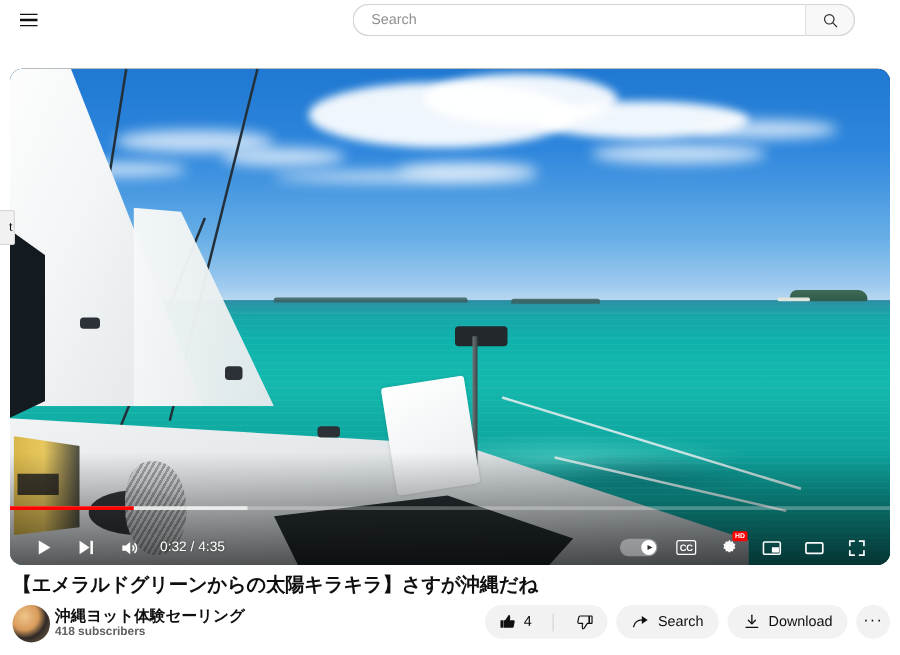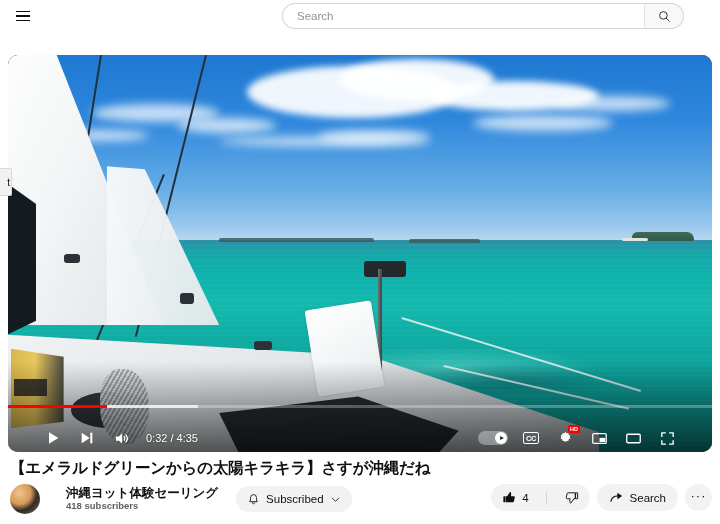--- a/index.html
+++ b/index.html
@@ -226,21 +226,21 @@
     position: absolute; left: 0; top: 0; height: 100%;
     width: 27%; background: rgba(255,255,255,0.72);
   }
   .prog-played {
     position: absolute; left: 0; top: 0; height: 100%;
     width: 14%; background: #ff0000;
   }
   .controls {
     position: absolute; left: 0; right: 0; bottom: 0; height: 28px;
     display: flex; align-items: center;
-    padding: 0 28px;
+    padding: 0 10px;
   }
   .cbtn {
     width: 34px; height: 34px;
     display: flex; align-items: center; justify-content: center;
     cursor: pointer; flex: none;
   }
   .time {
     color: #fff; font-size: 11px; margin-left: 8px;
     text-shadow: 0 0 2px rgba(0,0,0,.5); white-space: nowrap;
   }
@@ -298,21 +298,21 @@
   .meta-row {
     position: absolute; left: 10px; top: 484px;
     display: flex; align-items: center;
   }
   .avatar {
     width: 30px; height: 30px; border-radius: 50%;
     background:
       radial-gradient(circle at 32% 30%, #f0c58a 0%, #d79a5a 38%, #2f2a28 60%, #8a6a4a 100%);
     flex: none; cursor: pointer;
   }
-  .ch-text { margin-left: 26px; line-height: 1.15; }
+  .ch-text { margin-left: 4px; line-height: 1.15; }
   .ch-name { font-size: 12.5px; font-weight: bold; color: #0f0f0f; cursor: pointer; }
   .ch-subs { font-size: 9.5px; color: #606060; margin-top: 1px; font-weight: bold; }
   .sub-btn {
     margin-left: 18px; height: 26px;
     background: #f2f2f2; border-radius: 13px;
     display: flex; align-items: center; gap: 6px;
     padding: 0 11px; cursor: pointer;
     font-size: 11.5px; color: #0f0f0f;
   }
 
@@ -497,30 +497,20 @@
 <div class="clip-chip">t</div>
 
 <div class="title">【エメラルドグリーンからの太陽キラキラ】さすが沖縄だね</div>
 
 <div class="meta-row">
   <div class="avatar"></div>
   <div class="ch-text">
     <div class="ch-name">沖縄ヨット体験セーリング</div>
     <div class="ch-subs">418 subscribers</div>
   </div>
-  <div class="sub-btn">
-    <svg width="13" height="13" viewBox="0 0 24 24">
-      <path d="M12 3a5.5 5.5 0 0 0-5.5 5.5V13l-1.6 3h14.2l-1.6-3V8.5A5.5 5.5 0 0 0 12 3z" fill="none" stroke="#0f0f0f" stroke-width="1.6" stroke-linejoin="round"></path>
-      <path d="M10 18a2 2 0 0 0 4 0" fill="none" stroke="#0f0f0f" stroke-width="1.6" stroke-linecap="round"></path>
-    </svg>
-    <span>Subscribed</span>
-    <svg width="11" height="11" viewBox="0 0 24 24">
-      <path d="M5 9 L12 16 L19 9" fill="none" stroke="#0f0f0f" stroke-width="1.8" stroke-linecap="round"></path>
-    </svg>
-  </div>
 </div>
 
 <div class="actions">
 
   <div class="pill split">
     <div class="seg first">
       <svg width="15" height="15" viewBox="0 0 24 24">
         <path d="M6 10h2.2l4.3-6.4c.5-.7 1.6-.5 1.9.3l.3 3.4-.5 2.7h4.6c1 0 1.8.9 1.6 1.9l-1.3 6.2c-.2.8-.9 1.4-1.7 1.4H6z" fill="#0f0f0f"></path>
         <rect x="2.2" y="10" width="3.3" height="9.5" rx="0.6" fill="#0f0f0f"></rect>
       </svg>
@@ -536,15 +526,23 @@
   </div>
 
   <div class="pill">
     <svg width="15" height="15" viewBox="0 0 24 24">
       <path d="M3 18c1.5-6 6-8.5 11-8.6" fill="none" stroke="#0f0f0f" stroke-width="1.7" stroke-linecap="round"></path>
       <path d="M13.5 4.5 L21 9.5 L13.5 14.6 V4.5 Z" fill="#0f0f0f"></path>
     </svg>
     <span>Search</span>
   </div>
 
+  <div class="pill">
+    <svg width="15" height="15" viewBox="0 0 24 24">
+      <path d="M12 3.5 V14" fill="none" stroke="#0f0f0f" stroke-width="1.7" stroke-linecap="round"></path>
+      <path d="M7.5 10 L12 14.6 L16.5 10" fill="none" stroke="#0f0f0f" stroke-width="1.7" stroke-linecap="round" stroke-linejoin="round"></path>
+      <path d="M4.5 19 H19.5" fill="none" stroke="#0f0f0f" stroke-width="1.7" stroke-linecap="round"></path>
+    </svg>
+    <span>Download</span>
+  </div>
 
   <div class="dots">···</div>
 </div>
 
 </body></html>

